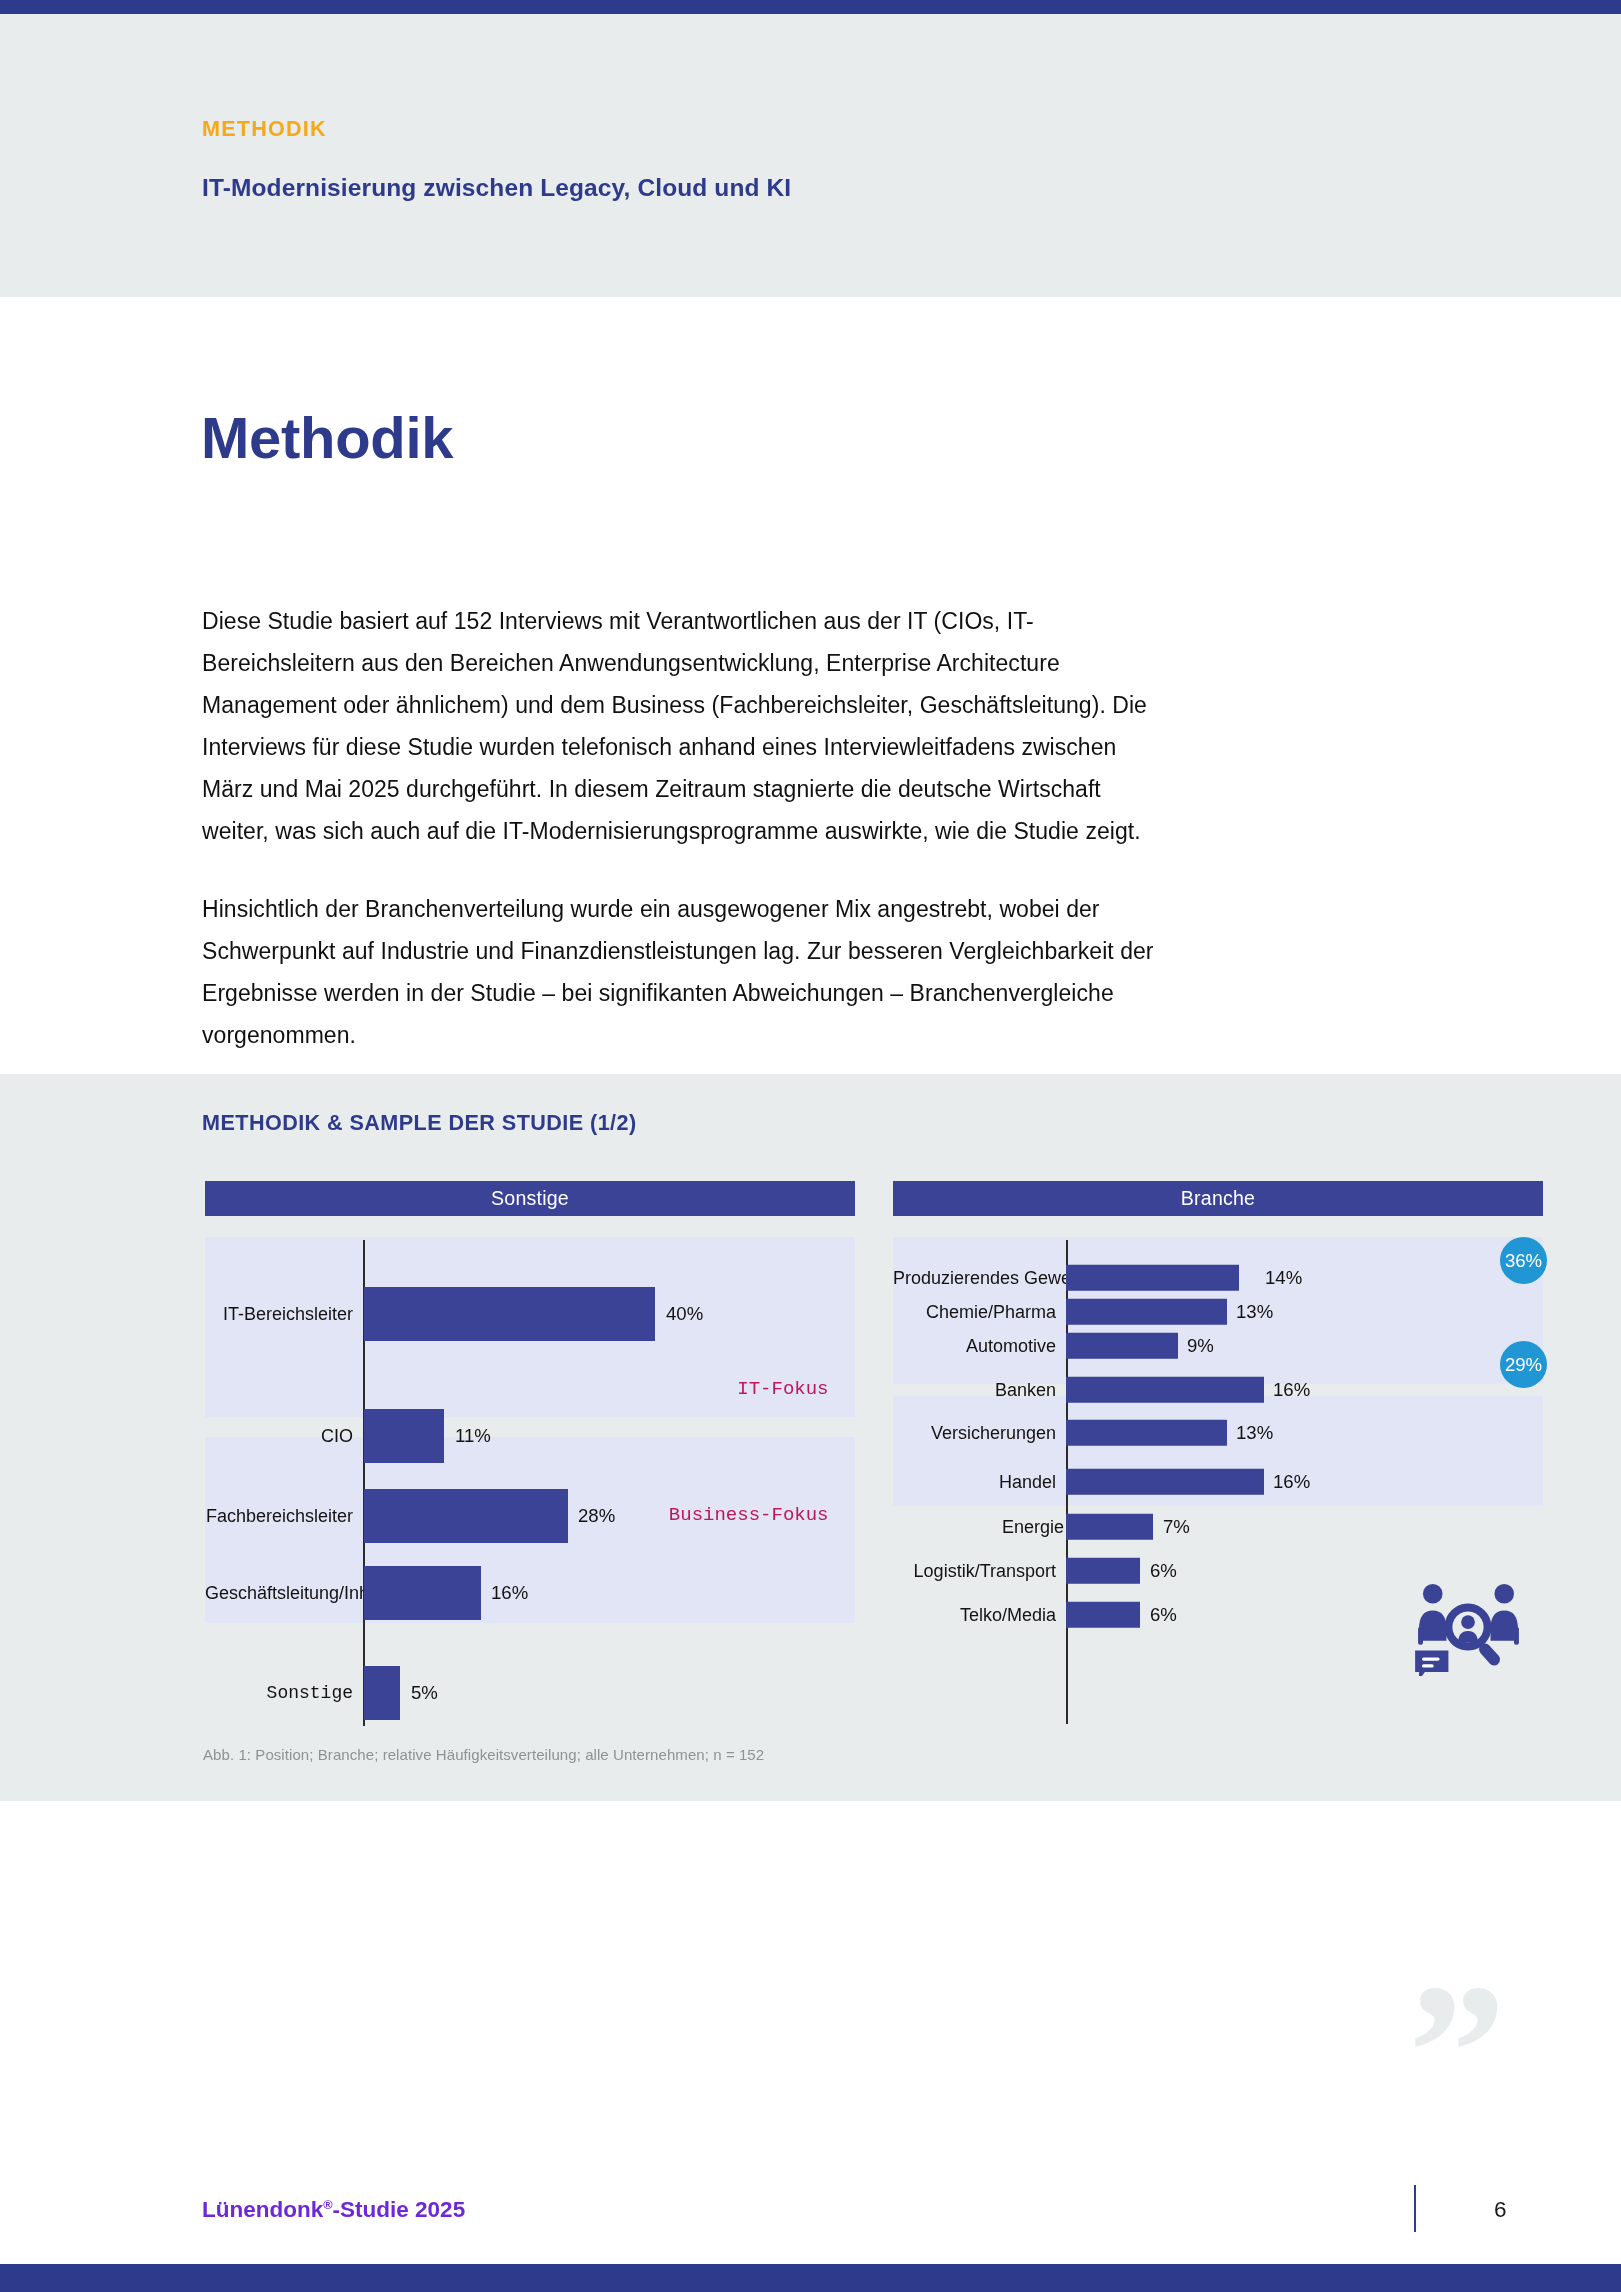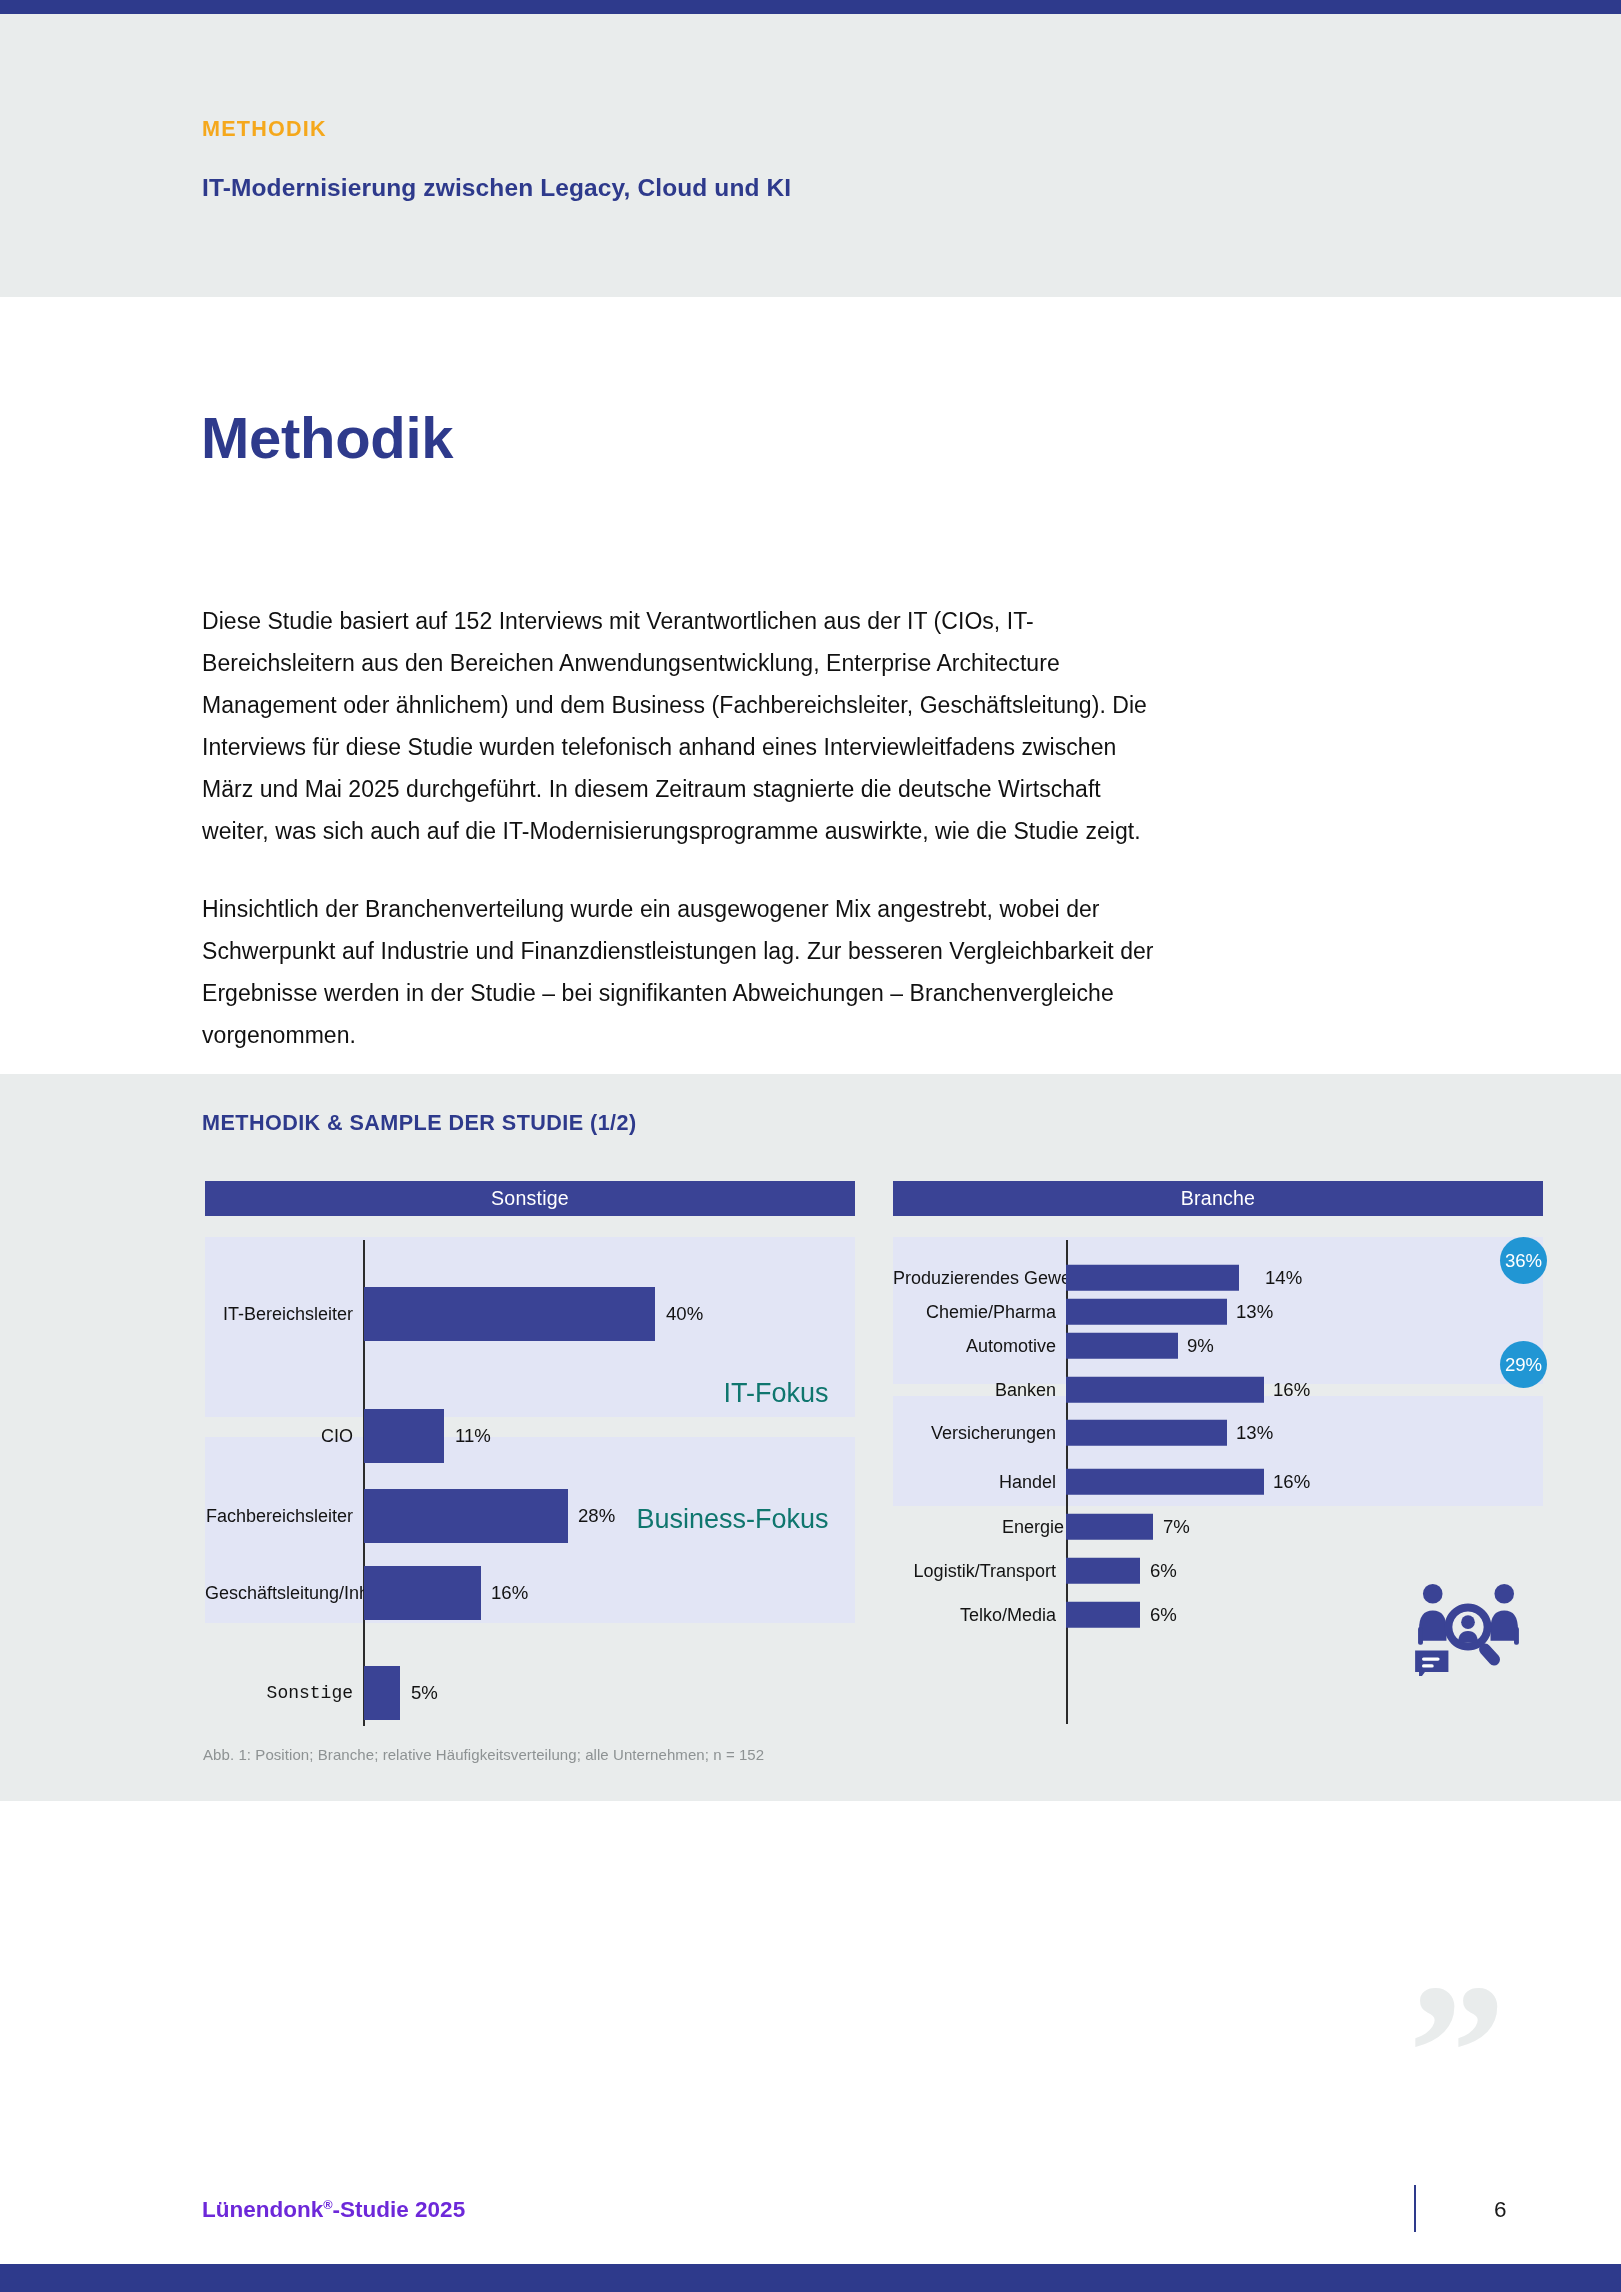--- a/index.html
+++ b/index.html
@@ -98,22 +98,23 @@
   .bar{
     position:absolute; background:#3a4395;
     transform:translateY(-50%);
   }
   .barval{
     position:absolute; font-size:18.6px; color:#131313;
     transform:translateY(-50%); white-space:nowrap;
   }
 
   .focus-label{
-    position:absolute; font-size:27px; color:#0f766e; font-weight:normal;
+    position:absolute; font-size:19px; color:#be185d; font-weight:normal;
     white-space:nowrap;
+    font-family:Liberation Mono, monospace;
   }
 
   .badge{
     position:absolute; width:47px; height:47px; border-radius:50%;
     background:#2196d4; color:#ffffff;
     display:flex; align-items:center; justify-content:center;
     font-size:18.6px;
   }
 
   .fig-caption{

